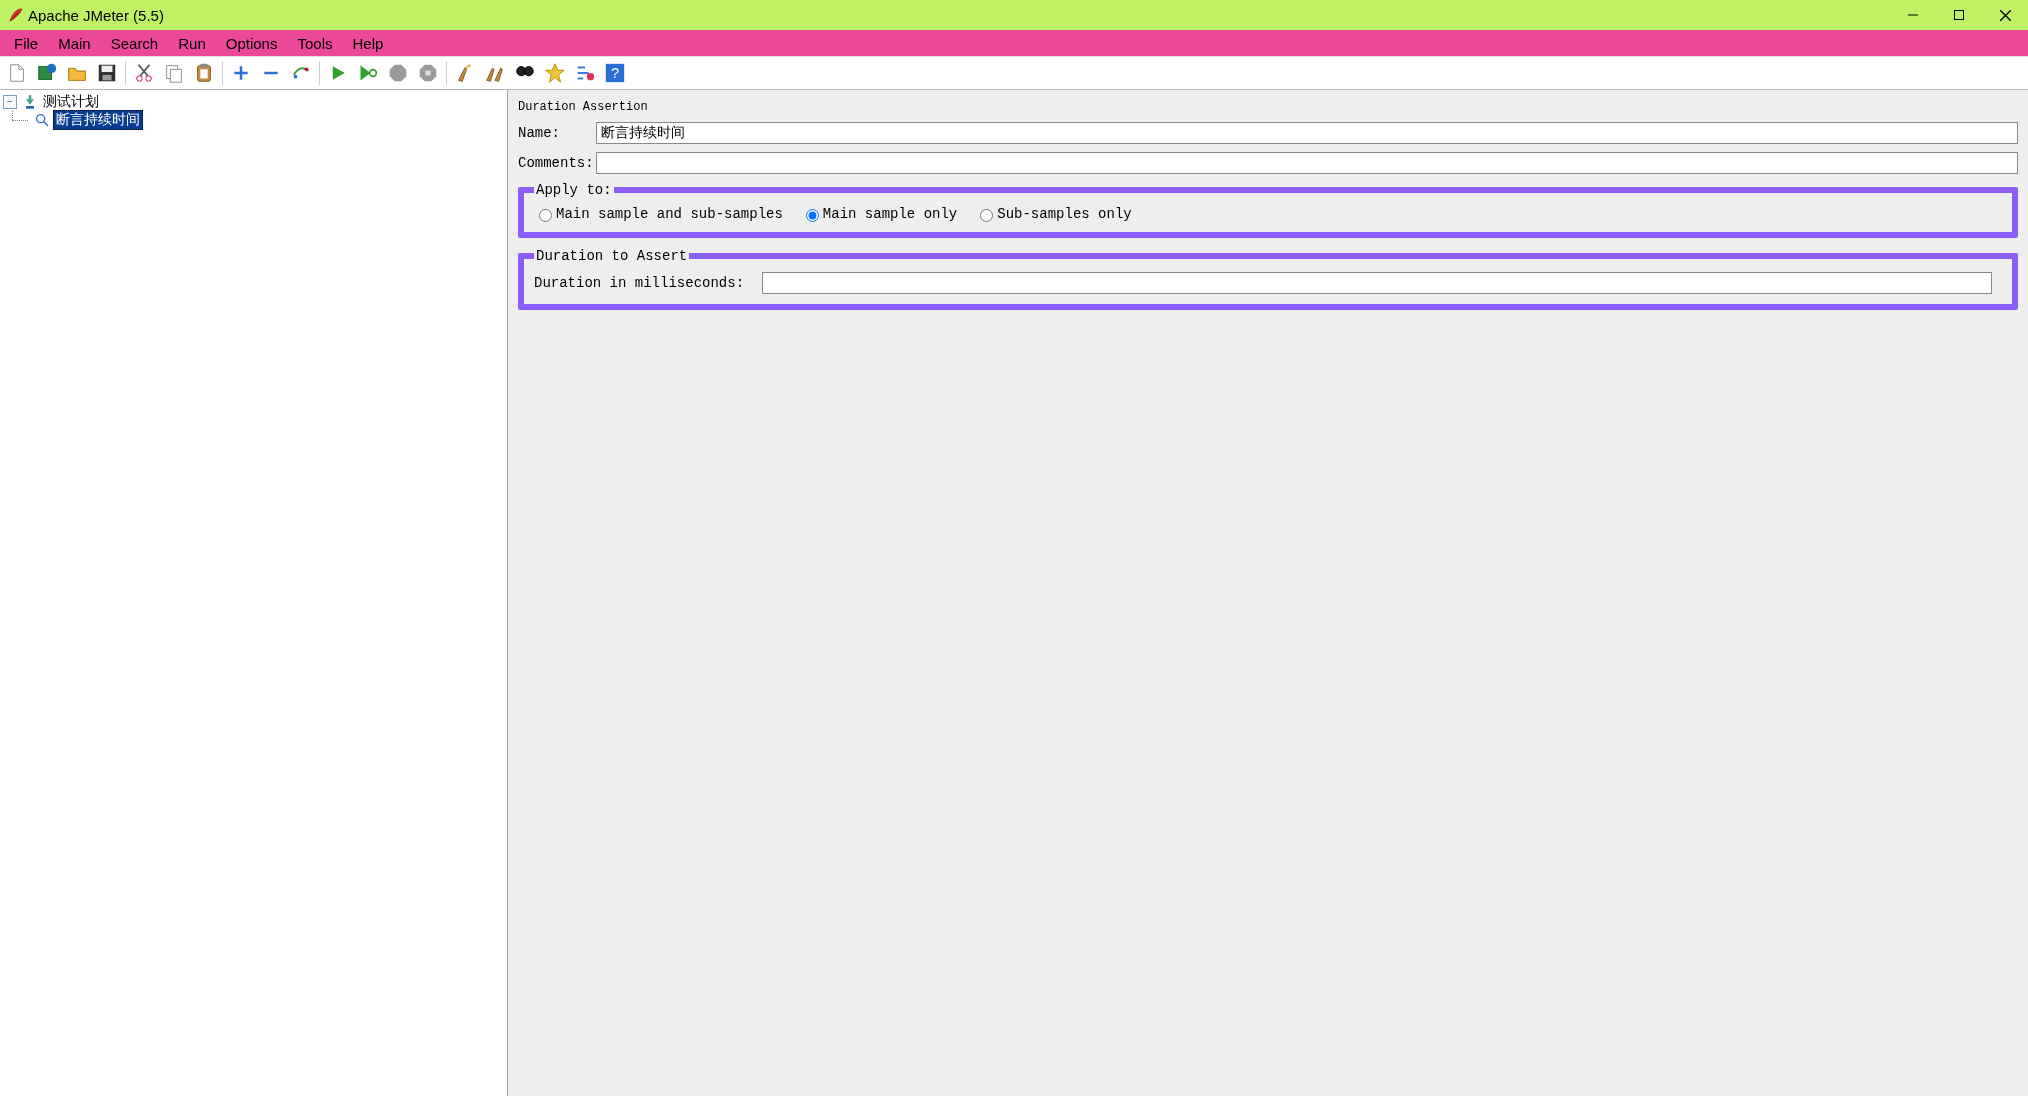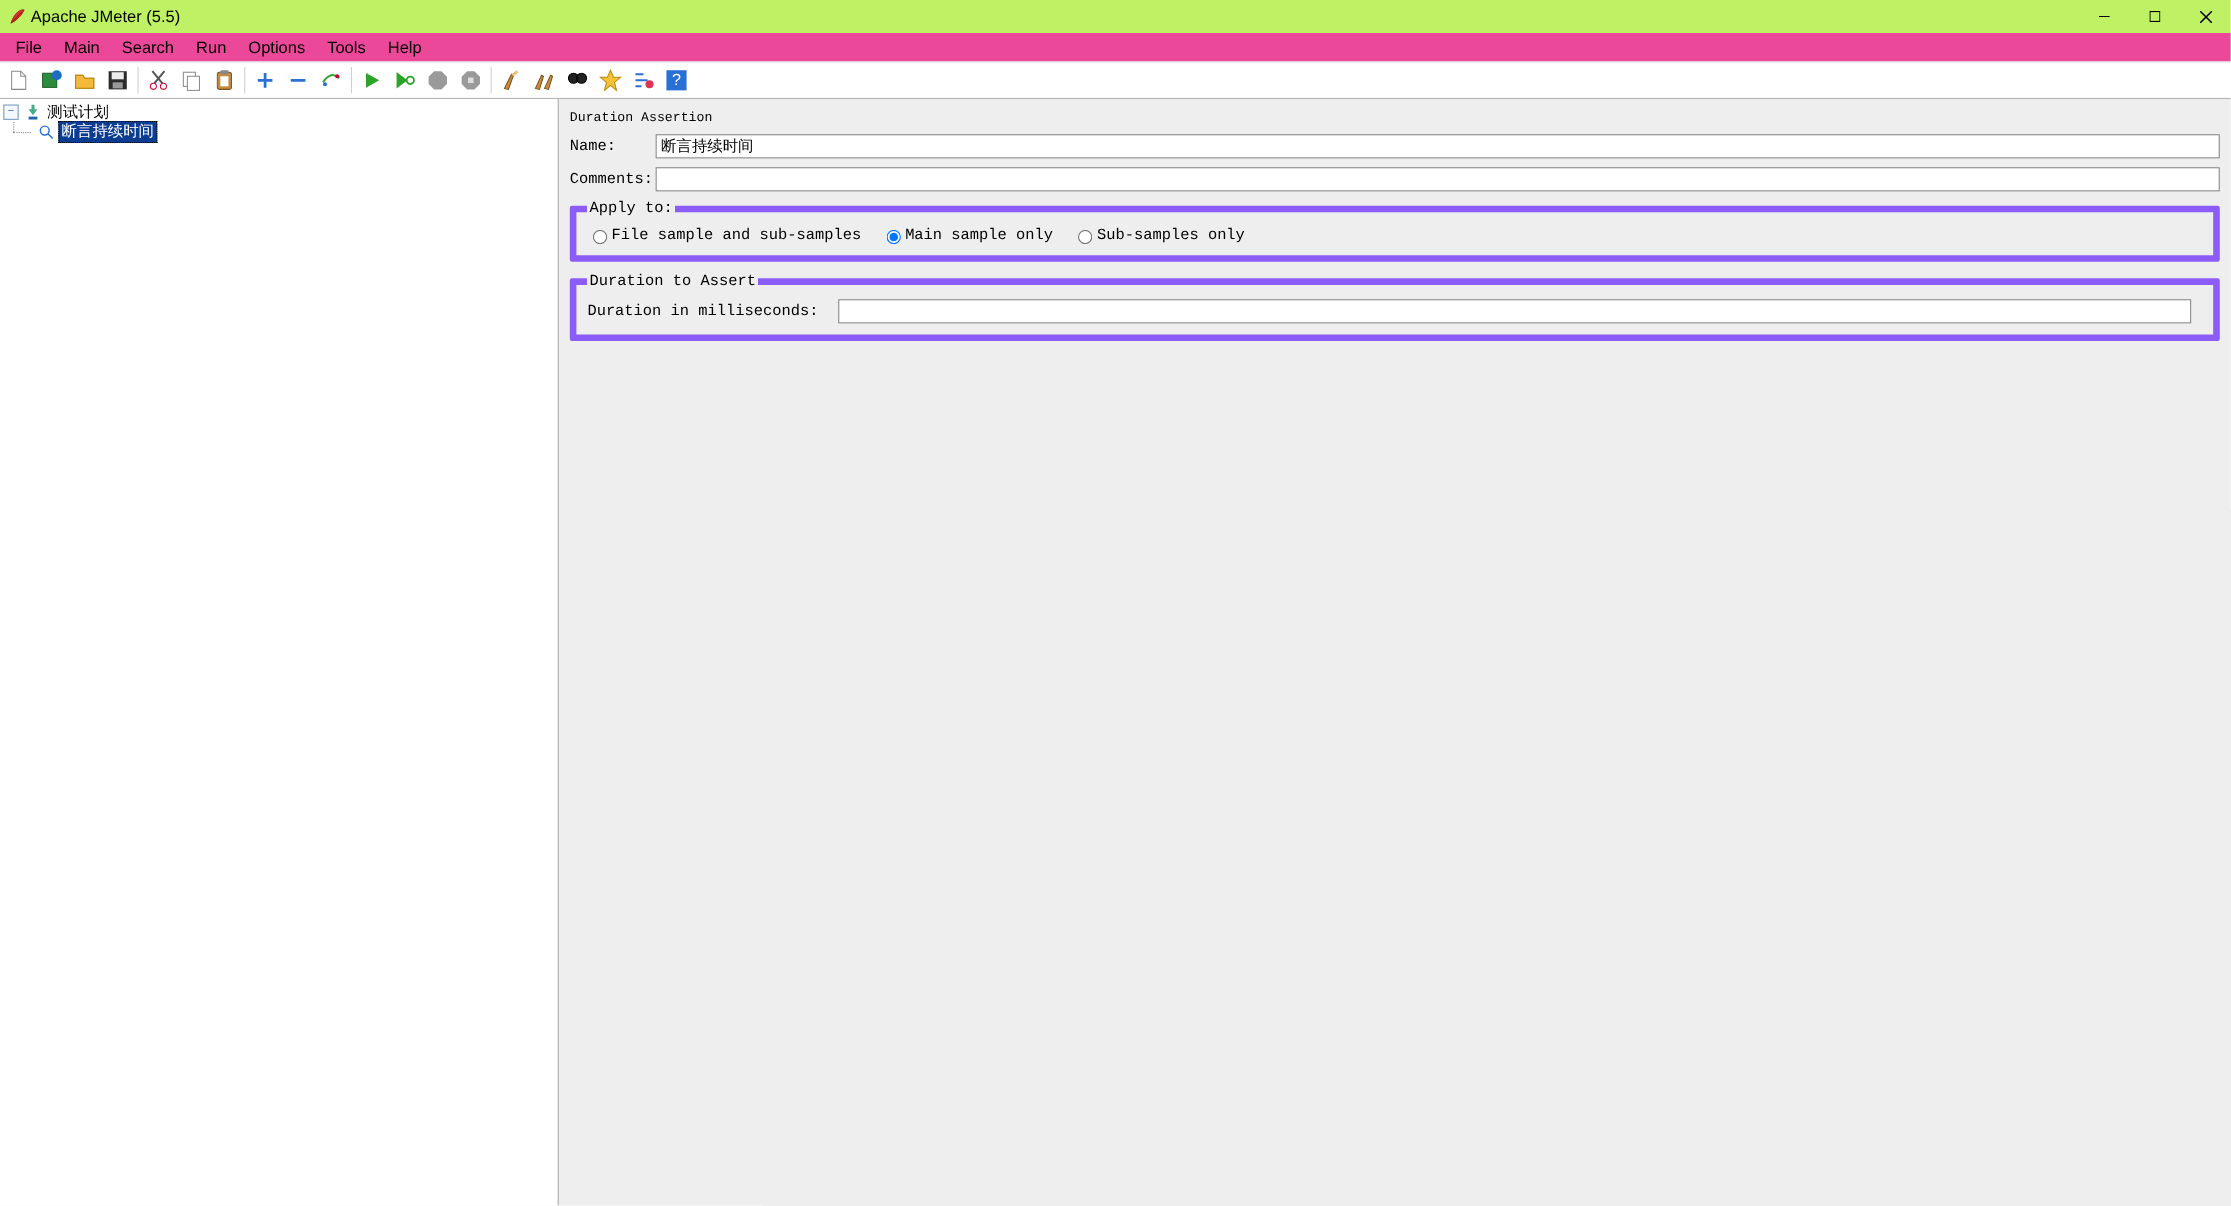--- a/index.html
+++ b/index.html
@@ -421,21 +421,21 @@
     <div class="form-row">
       <label class="lead">Comments:</label>
       <input type="text" value="" style="">
     </div>
 
     <fieldset>
       <legend>Apply to:</legend>
       <div class="radio-row">
         <label>
           <input type="radio" name="applyto" style="">
-          <span>File sample and sub-samples</span>
+          <span>Main sample and sub-samples</span>
         </label>
         <label>
           <input type="radio" name="applyto" checked="" style="">
           <span>Main sample only</span>
         </label>
         <label>
           <input type="radio" name="applyto" style="">
           <span>Sub-samples only</span>
         </label>
       </div>

